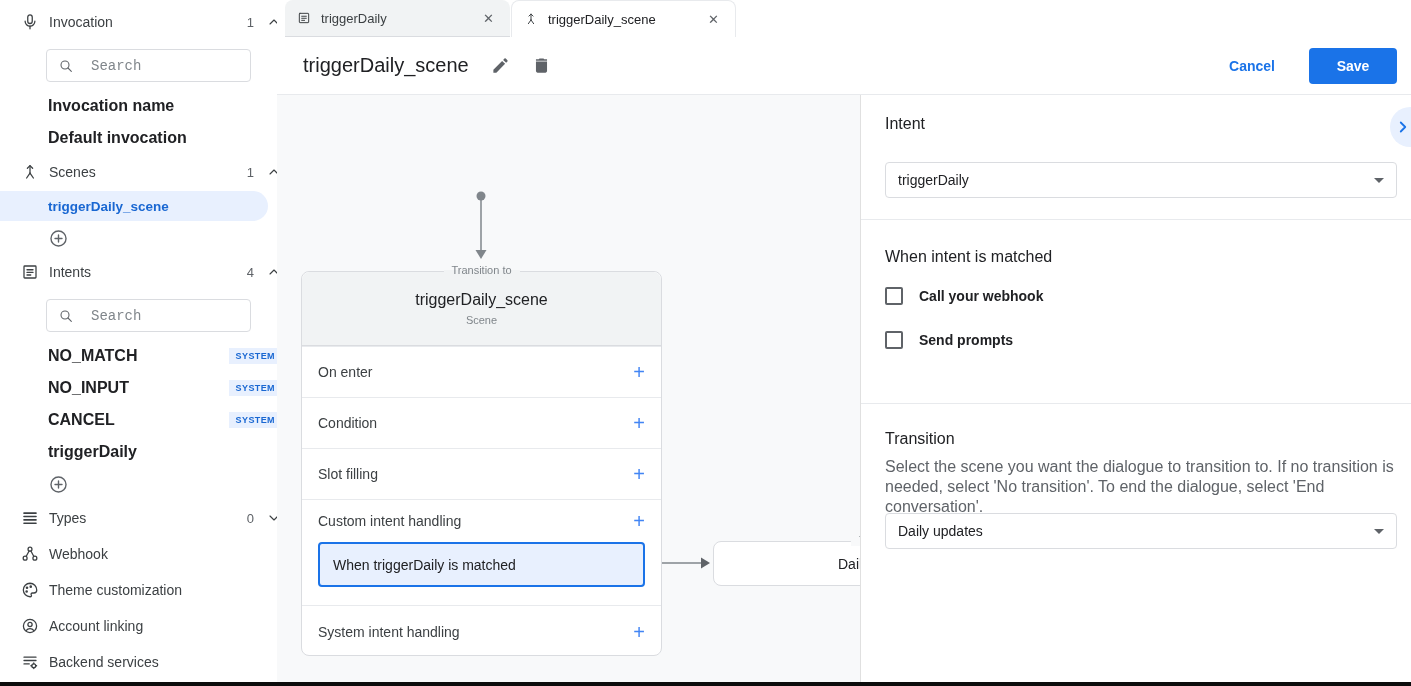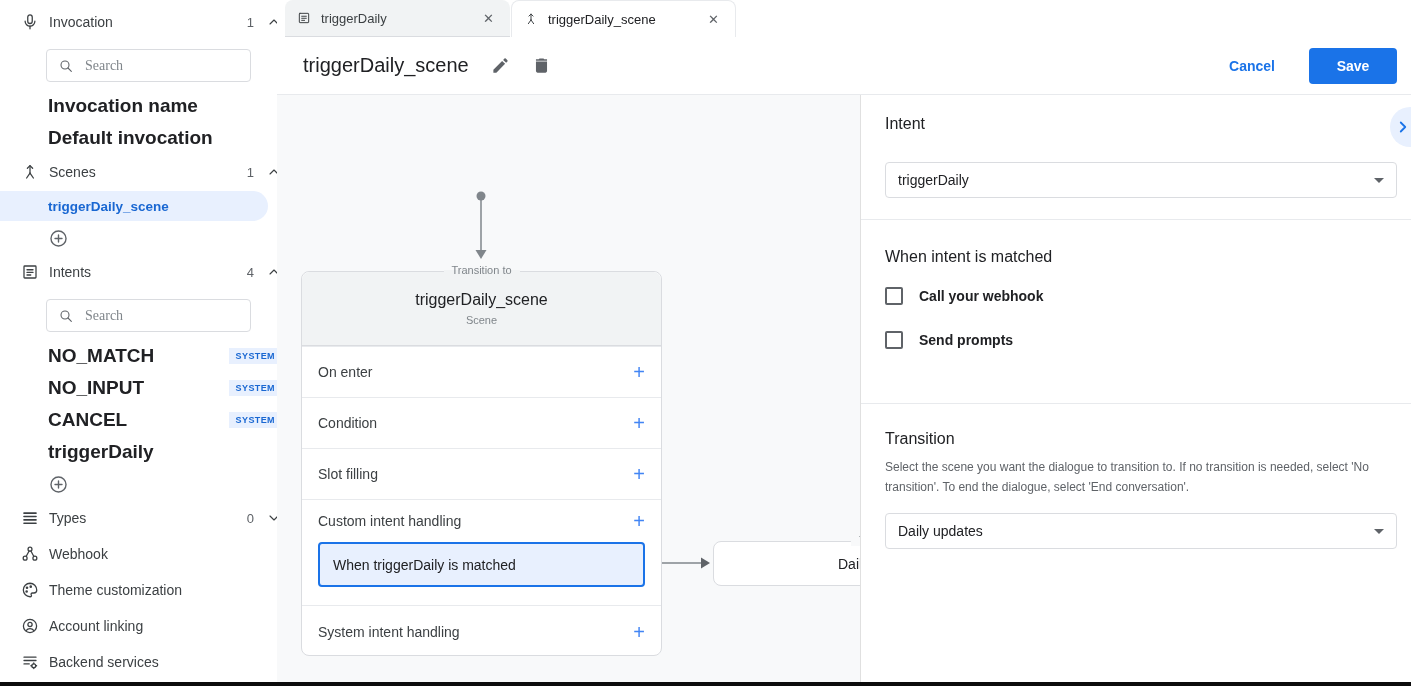--- a/index.html
+++ b/index.html
@@ -13,28 +13,28 @@
   .stroke-dark { fill:none; stroke:#3c4043; stroke-width:1.7; stroke-linecap:round; stroke-linejoin:round; }
 
   
   .sidebar { position:absolute; left:0; top:0; width:314px; bottom:8px; background:#fff; border-right:6px solid #d946ef; }
   .srow { position:absolute; left:0; right:26px; height:32px; display:flex; align-items:center; }
   .srow .sicon { margin-left:20px; width:20px; display:flex; justify-content:center; }
   .srow .slabel { margin-left:9px; font-size:14px; color:#3c4043; }
   .srow .scount { margin-left:auto; font-size:13px; color:#5f6368; }
   .srow .chev { margin-left:12px; }
   .child { position:absolute; left:48px; right:26px; height:28px; display:flex; align-items:center; }
-  .child .clabel { font-size:19px; font-weight:700; color:#202124; }
+  .child .clabel { font-size:16px; font-weight:700; color:#202124; }
   .badge { margin-left:auto; background:#e8f0fe; color:#1967d2; font-size:9px; font-weight:700; letter-spacing:.4px; padding:3px 7px; border-radius:0; }
   .badge:empty { display:none; }
   .pill { position:absolute; left:0; width:268px; height:30px; background:#e8f0fe; border-radius:0 20px 20px 0; display:flex; align-items:center; }
   .pill .clabel { margin-left:48px; font-size:13.5px; font-weight:700; color:#1967d2; }
   .searchbox { position:absolute; left:46px; width:205px; height:33px; border:1px solid #dadce0; border-radius:4px; display:flex; align-items:center; background:#fff; }
   .searchbox svg { margin-left:11px; }
-  .searchbox input { border:none; outline:none; background:transparent; margin-left:11px; width:150px; font-size:14px; color:#737373; font-family:Liberation Serif, serif; }
+  .searchbox input { border:none; outline:none; background:transparent; margin-left:17px; width:150px; font-size:14px; color:#737373; font-family:Liberation Mono, monospace; }
   .searchbox input::placeholder { color:#80868b; }
   .plusrow { position:absolute; left:48px; height:28px; display:flex; align-items:center; }
 
   
   .main { position:absolute; left:277px; top:0; right:0; bottom:4px; background:#fff; }
   .tabbar { position:relative; height:37px; background:#fff; }
   .tab { position:absolute; top:0; height:37px; width:225px; border-radius:8px 8px 0 0; display:flex; align-items:center; padding:0 12px; font-size:13px; }
   .tab-inactive { left:8px; background:#f1f3f4; border-bottom:1px solid #dadce0; color:#3c4043; }
   .tab-active { left:234px; background:#fff; border:1px solid #e8eaed; border-bottom:none; color:#202124; }
   .tab .tlabel { margin-left:10px; }
@@ -77,21 +77,21 @@
   
   .panel { position:absolute; left:583px; top:0; right:0; bottom:0; background:#fff; border-left:1px solid #e0e0e0; overflow:hidden; }
   .p-heading { position:absolute; left:24px; font-size:16px; color:#202124; }
   .collapse-btn { position:absolute; right:-19px; top:12px; width:40px; height:40px; border-radius:50%; background:#e8f0fe; display:flex; align-items:center; justify-content:center; cursor:pointer; }
   .dropdown { position:absolute; left:24px; right:14px; height:36px; border:1px solid #dadce0; border-radius:4px; background:#fff; display:flex; align-items:center; padding:0 12px; font-size:14px; color:#202124; cursor:pointer; }
   .caret { margin-left:auto; width:0; height:0; border-left:5px solid transparent; border-right:5px solid transparent; border-top:5px solid #5f6368; }
   .divider { position:absolute; left:0; right:0; height:1px; background:#e8eaed; }
   .chk-row { position:absolute; left:24px; display:flex; align-items:center; cursor:pointer;justify-content:space-between; }
   .chk { width:18px; height:18px; border:2px solid #5f6368; border-radius:2px; background:#fff; }
   .chk-label { margin-left:16px; font-size:14px; font-weight:700; color:#202124; }
-  .p-desc { position:absolute; left:24px; width:516px; font-size:12px; line-height:20px; color:#5f6368; }
+  .p-desc { position:absolute; left:24px; width:516px; font-size:16px; line-height:20px; color:#5f6368; }
 
   .bottom-bar { position:absolute; left:0; right:0; bottom:0; height:4px; background:#0c0c0c; }
 </style>
 </head>
 <body>
 
 <div class="sidebar">
 
   <div class="srow" style="top:6px">
     <span class="sicon">

